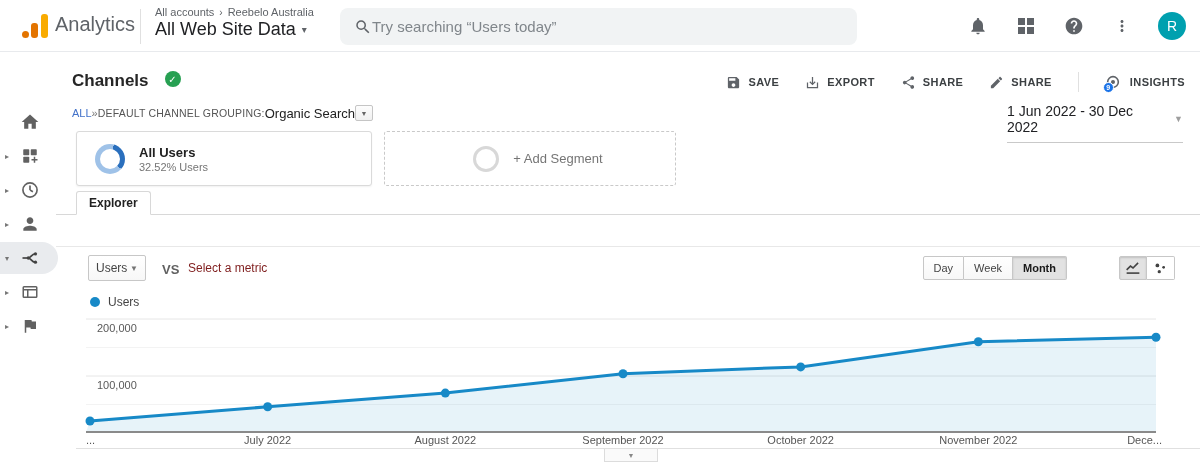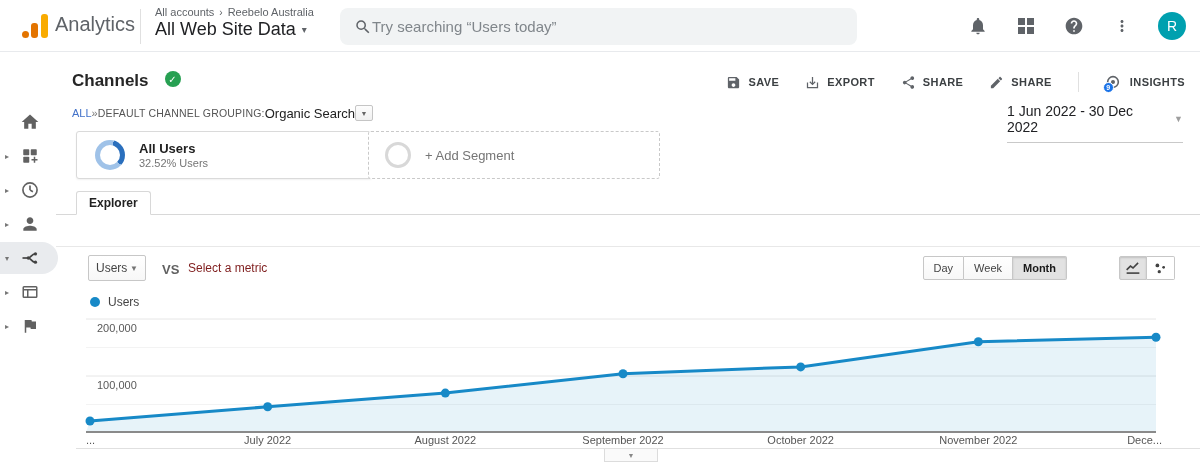--- a/index.html
+++ b/index.html
@@ -49,23 +49,23 @@
   .breadcrumb-row { position:absolute; left:72px; top:105px; display:flex; align-items:center; }
   .bc-all { font-size:11px; color:#4272c9; cursor:pointer; }
   .bc-sep { font-size:11px; color:#757575; }
   .bc-label { font-size:10.5px; color:#555; letter-spacing:.2px; }
   .bc-value { font-size:13px; color:#212121; }
   .mini-dd { width:18px; height:16px; border:1px solid #c5c5c5; border-radius:2px; background:linear-gradient(#fdfdfd,#f0f0f0); display:flex; align-items:center; justify-content:center; font-size:7px; color:#666; cursor:pointer; }
   .date-range { position:absolute; right:17px; top:103px; width:176px; border-bottom:1px solid #c9c9c9; padding-bottom:7px; display:flex; align-items:center; justify-content:flex-end; gap:8px; font-size:14px; color:#202124; cursor:pointer; }
   .date-range .caret { font-size:9px; color:#9e9e9e; }
 
   
-  .segment-card { position:absolute; top:131px; height:48px; background:#fff; border:1px solid #dadada; border-radius:3px; box-shadow:0 1px 2px rgba(0,0,0,.06); display:flex; align-items:center; cursor:pointer; }
+  .segment-card { position:absolute; top:131px; height:55px; background:#fff; border:1px solid #dadada; border-radius:3px; box-shadow:0 1px 2px rgba(0,0,0,.06); display:flex; align-items:center; cursor:pointer; }
   .segment-card.users { left:76px; width:296px; }
-  .segment-card.add { left:368px; width:292px; border:1px dashed #c9c9c9; box-shadow:none; }
+  .segment-card.add { left:384px; width:292px; border:1px dashed #c9c9c9; box-shadow:none;justify-content:center; }
   .donut { position:relative; width:30px; height:30px; border-radius:50%; margin:0 14px 0 18px; background:conic-gradient(from 15deg, #2a6fbd 0 117deg, #9fc2e8 117deg 360deg); }
   .donut::after { content:""; position:absolute; left:5px; top:5px; width:20px; height:20px; background:#fff; border-radius:50%; }
   .seg-title { font-size:13px; font-weight:bold; color:#212121; }
   .seg-sub { font-size:11px; color:#757575; margin-top:1px; }
   .add-circle { width:26px; height:26px; border:3px solid #d8d8d8; border-radius:50%; margin:0 14px 0 16px; }
   .add-label { font-size:13px; color:#757575; }
 
   
   .tabline { position:absolute; left:56px; right:0; top:214px; height:1px; background:#d8d8d8; }
   .explorer-tab { position:absolute; left:76px; top:191px; height:24px; padding:0 12px; background:#fff; border:1px solid #d8d8d8; border-bottom:1px solid #fff; border-radius:3px 3px 0 0; font-size:12px; font-weight:bold; color:#212121; display:flex; align-items:center; z-index:2; cursor:pointer; }

